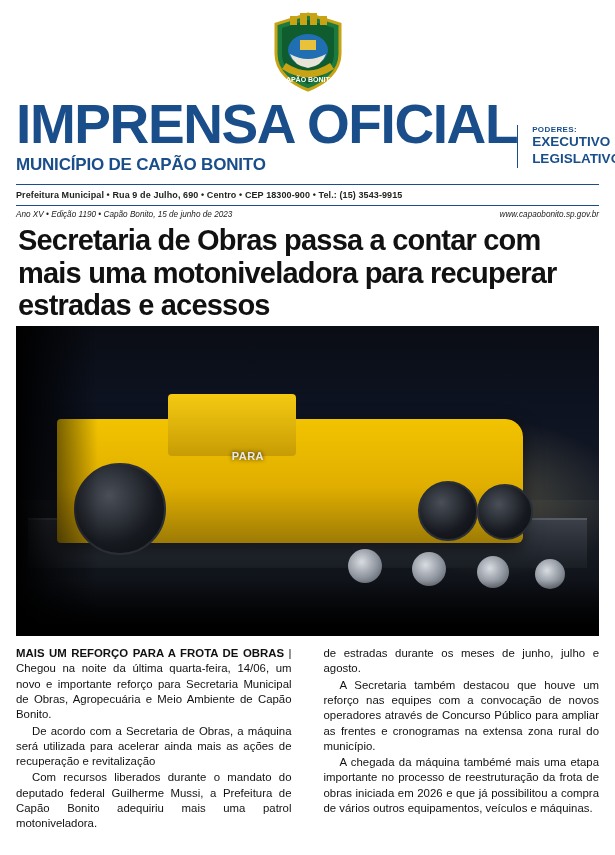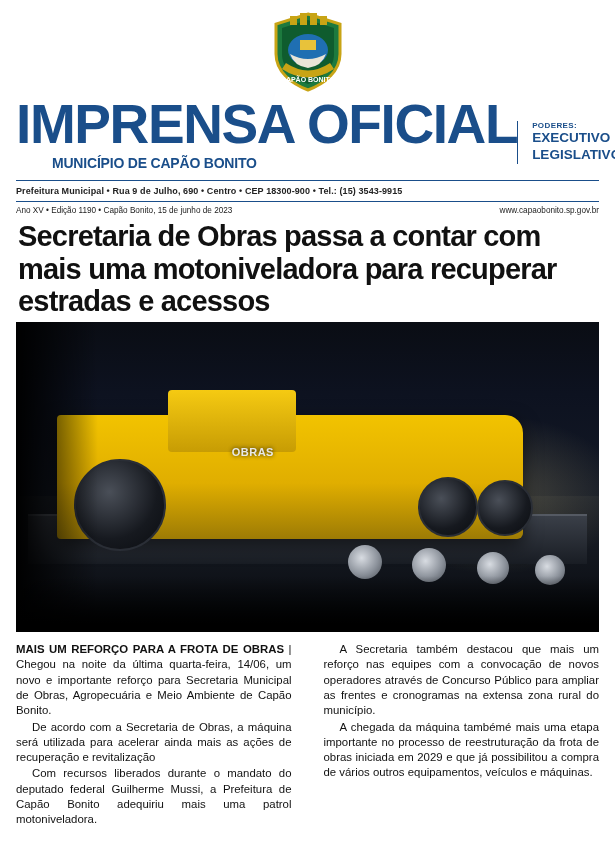--- a/index.html
+++ b/index.html
@@ -20,43 +20,43 @@
     display: flex; align-items: flex-end; justify-content: space-between;
     padding-top: 4px;
   }
   .masthead-left { flex: 0 0 auto; }
   .paper-title {
     font-size: 55px; line-height: 0.98; font-weight: bold;
     letter-spacing: -1.4px; color: #1a4e8a;
     font-family: "Liberation Sans", sans-serif;
   }
   .paper-sub {
-    font-size: 14px; font-weight: bold; color: #1a4e8a;
-    letter-spacing: -0.2px; margin-top: 3px; margin-left: 36px;
+    font-size: 17px; font-weight: bold; color: #1a4e8a;
+    letter-spacing: -0.2px; margin-top: 3px;
   }
   .masthead-right {
     border-left: 1.5px solid #1a4e8a;
     padding-left: 14px;
     margin-bottom: 7px;
     text-align: left;
   }
   .poderes-label { font-size: 8px; font-weight: bold; color: #1a4e8a; letter-spacing: .4px; }
   .poder { font-size: 13.5px; font-weight: bold; color: #1a4e8a; line-height: 1.25; }
 
   .rule-thin { height: 1px; background: #1a4e8a; margin-top: 9px; }
   .addr {
     font-size: 9px; color: #222; padding: 5px 0 5px 0;
     letter-spacing: .1px;
     font-weight: bold;
   }
   .rule-thin2 { height: 1px; background: #1a4e8a; }
 
   .meta-row {
     display: flex; justify-content: space-between; align-items: baseline;
-    font-size: 8.2px; color: #222; padding: 4px 0 3px 0;
+    font-size: 8.2px; color: #222; padding: 4px 0 3px 0; font-style: italic;
   }
   .meta-right { color: #222; padding-left: 30px; }
 
   
   .headline {
     text-align: left;
     font-size: 29px; font-weight: bold; line-height: 1.13;
     letter-spacing: -0.8px; color: #111;
     padding: 2px 2px 4px 2px;
   }
@@ -172,39 +172,40 @@
 
   <div class="headline">Secretaria de Obras passa a contar com mais uma motoniveladora para recuperar estradas e acessos</div>
 
   <div class="photo">
     <div class="ph-sky"></div>
     <div class="ph-ground"></div>
     <div class="ph-glow"></div>
     <div class="ph-truckbed"></div>
     <div class="ph-grader"></div>
     <div class="ph-cab"></div>
-    <div class="ph-brand">OBRAS</div>
+    <div class="ph-brand">PARA</div>
 
     <div class="wheel" style="left:10%; top:44%; width:92px; height:92px;"></div>
     <div class="wheel" style="left:69%; top:50%; width:60px; height:60px;"></div>
     <div class="wheel" style="left:79%; top:51%; width:56px; height:56px;"></div>
     <div class="rim" style="left:57%; top:72%; width:34px; height:34px;"></div>
     <div class="rim" style="left:68%; top:73%; width:34px; height:34px;"></div>
     <div class="rim" style="left:79%; top:74%; width:32px; height:32px;"></div>
     <div class="rim" style="left:89%; top:75%; width:30px; height:30px;"></div>
 
     <div class="ph-dark-left"></div>
     <div class="ph-dark-bottom"></div>
   </div>
 
   <div class="cols">
     <div class="col">
       <p><span class="lead-label">MAIS UM REFORÇO PARA A FROTA DE OBRAS</span><span> | Chegou na noite da última quarta-feira, 14/06, um novo e importante reforço para Secretaria Municipal de Obras, Agropecuária e Meio Ambiente de Capão Bonito.</span></p>
       <p class="indent">De acordo com a Secretaria de Obras, a máquina será utilizada para acelerar ainda mais as ações de recuperação e revitalização</p>
       <p class="indent">Com recursos liberados durante o mandato do deputado federal Guilherme Mussi, a Prefeitura de Capão Bonito adequiriu mais uma patrol motoniveladora.</p>
     </div>
     <div class="col">
-      <p class="indent">A Secretaria também destacou que mais um reforço nas equipes com a convocação de novos operadores através de Concurso Público para ampliar as frentes e cronogramas na extensa zona rural do município.</p>
-      <p class="indent">A chegada da máquina tambémé mais uma etapa importante no processo de reestruturação da frota de obras iniciada em 2029 e que já possibilitou a compra de vários outros equipamentos, veículos e máquinas.</p>
+      <p>de estradas durante os meses de junho, julho e agosto.</p>
+      <p class="indent">A Secretaria também destacou que houve um reforço nas equipes com a convocação de novos operadores através de Concurso Público para ampliar as frentes e cronogramas na extensa zona rural do município.</p>
+      <p class="indent">A chegada da máquina tambémé mais uma etapa importante no processo de reestruturação da frota de obras iniciada em 2026 e que já possibilitou a compra de vários outros equipamentos, veículos e máquinas.</p>
     </div>
   </div>
 
 </div>
 
 </body></html>

